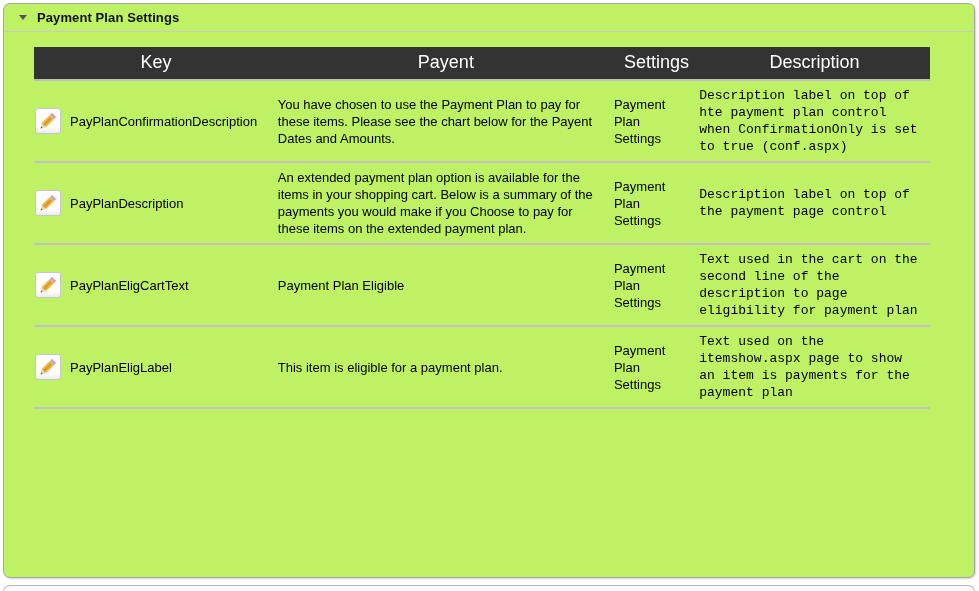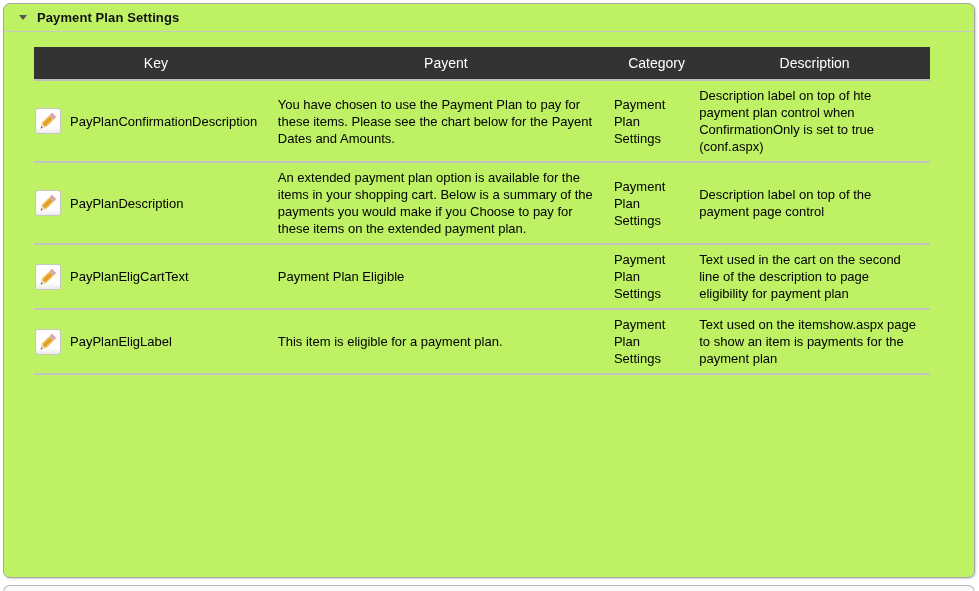--- a/index.html
+++ b/index.html
@@ -50,21 +50,21 @@
     table-layout: fixed;
   }
   table.settings-table col.c-key   { width: 243px; }
   table.settings-table col.c-val   { width: 335px; }
   table.settings-table col.c-cat   { width: 85px; }
   table.settings-table col.c-desc  { width: 230px; }
   table.settings-table th {
     background: #333333;
     color: #ffffff;
     font-weight: normal;
-    font-size: 14px;
+    font-size: 18px;
     height: 33px;
     text-align: center;
     padding: 1px 0 2px 0;
     border-bottom: 2px solid #bdbdbd;
     margin-top: 37px;
   }
   table.settings-table td {
     vertical-align: middle;
     border-bottom: 2px solid #c3c3c3;
     padding: 6px 10px 6px 0;
@@ -79,21 +79,21 @@
   .edit-btn {
     background: none;
     border: none;
     padding: 0;
     margin-right: 8px;
     cursor: pointer;
     width: 28px; height: 28px;
     flex: 0 0 28px;
   }
   td.cat-cell  { padding-right: 4px; }
-  td.desc-cell { padding-right: 0; }
+  td.desc-cell { padding-right: 0; font-family: Liberation Mono, monospace; }
   .next-panel {
     position: absolute;
     left: 3px; top: 585px;
     width: 972px; height: 10px;
     background: #fafafa;
     border: 1px solid #b5b5b5;
     border-bottom: none;
     border-radius: 7px 7px 0 0;
   }
 </style>
@@ -111,21 +111,21 @@
       <colgroup>
         <col class="c-key">
           <col class="c-val">
           <col class="c-cat">
           <col class="c-desc">
       </colgroup>
       <thead>
         <tr>
           <th>Key</th>
           <th>Payent</th>
-          <th>Category</th>
+          <th>Settings</th>
           <th>Description</th>
         </tr>
       </thead>
       <tbody>
   <tr>
     <td class="key-cell">
       <span class="key-inner">
         <button class="edit-btn">
           <svg width="28" height="28" viewBox="0 0 28 28">
             <defs>

